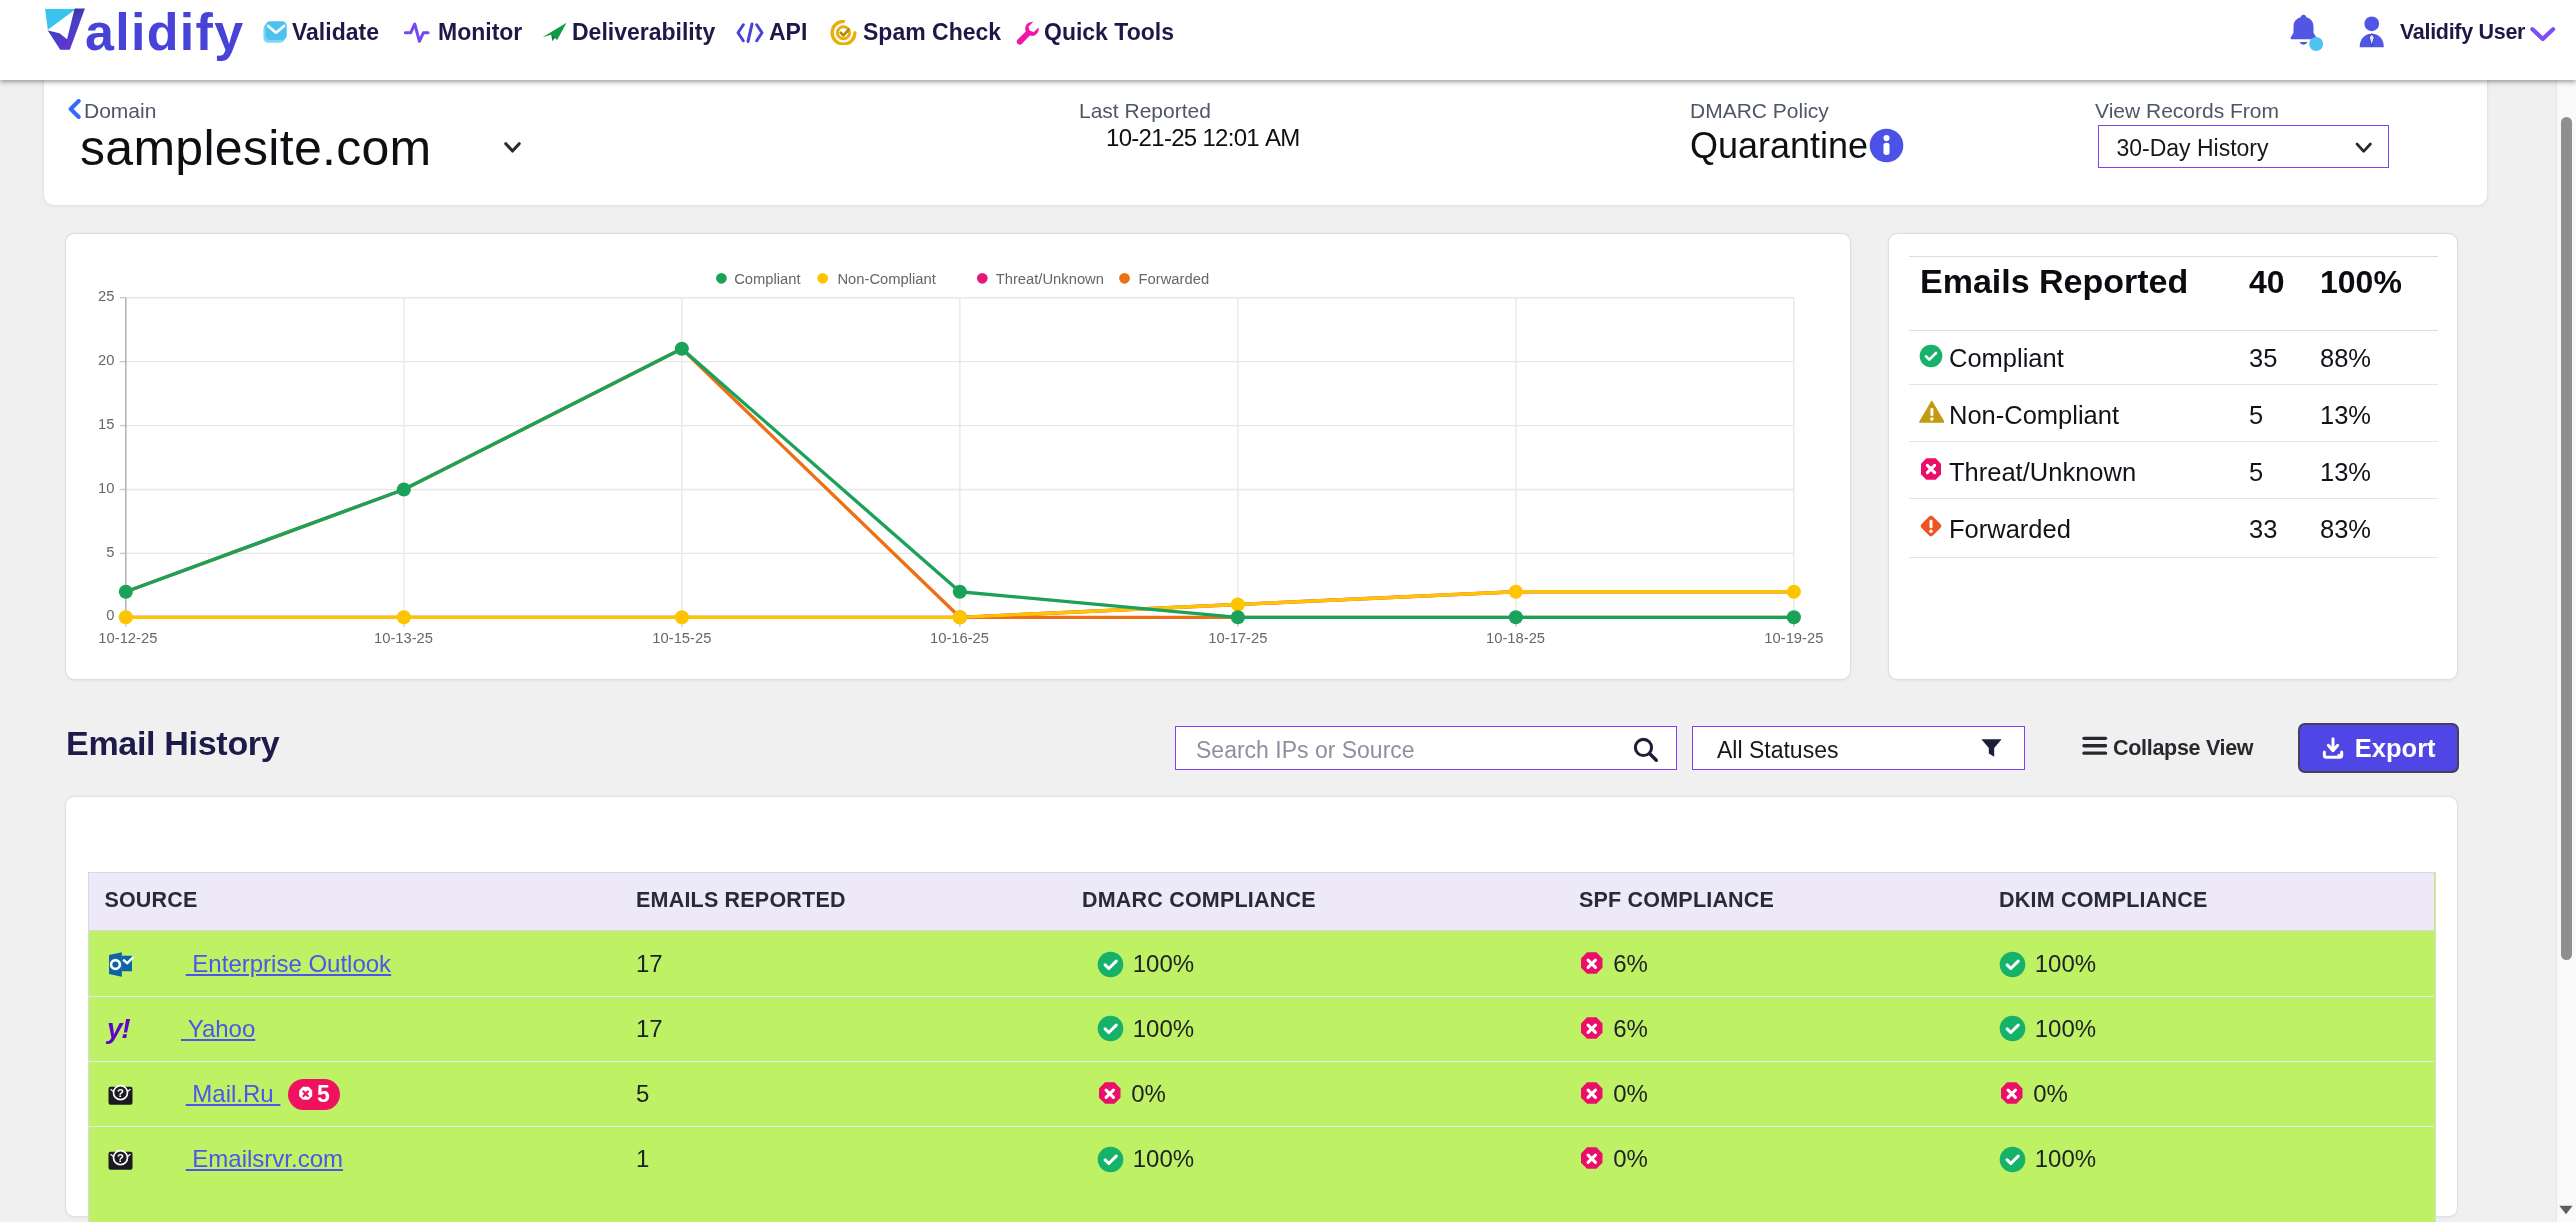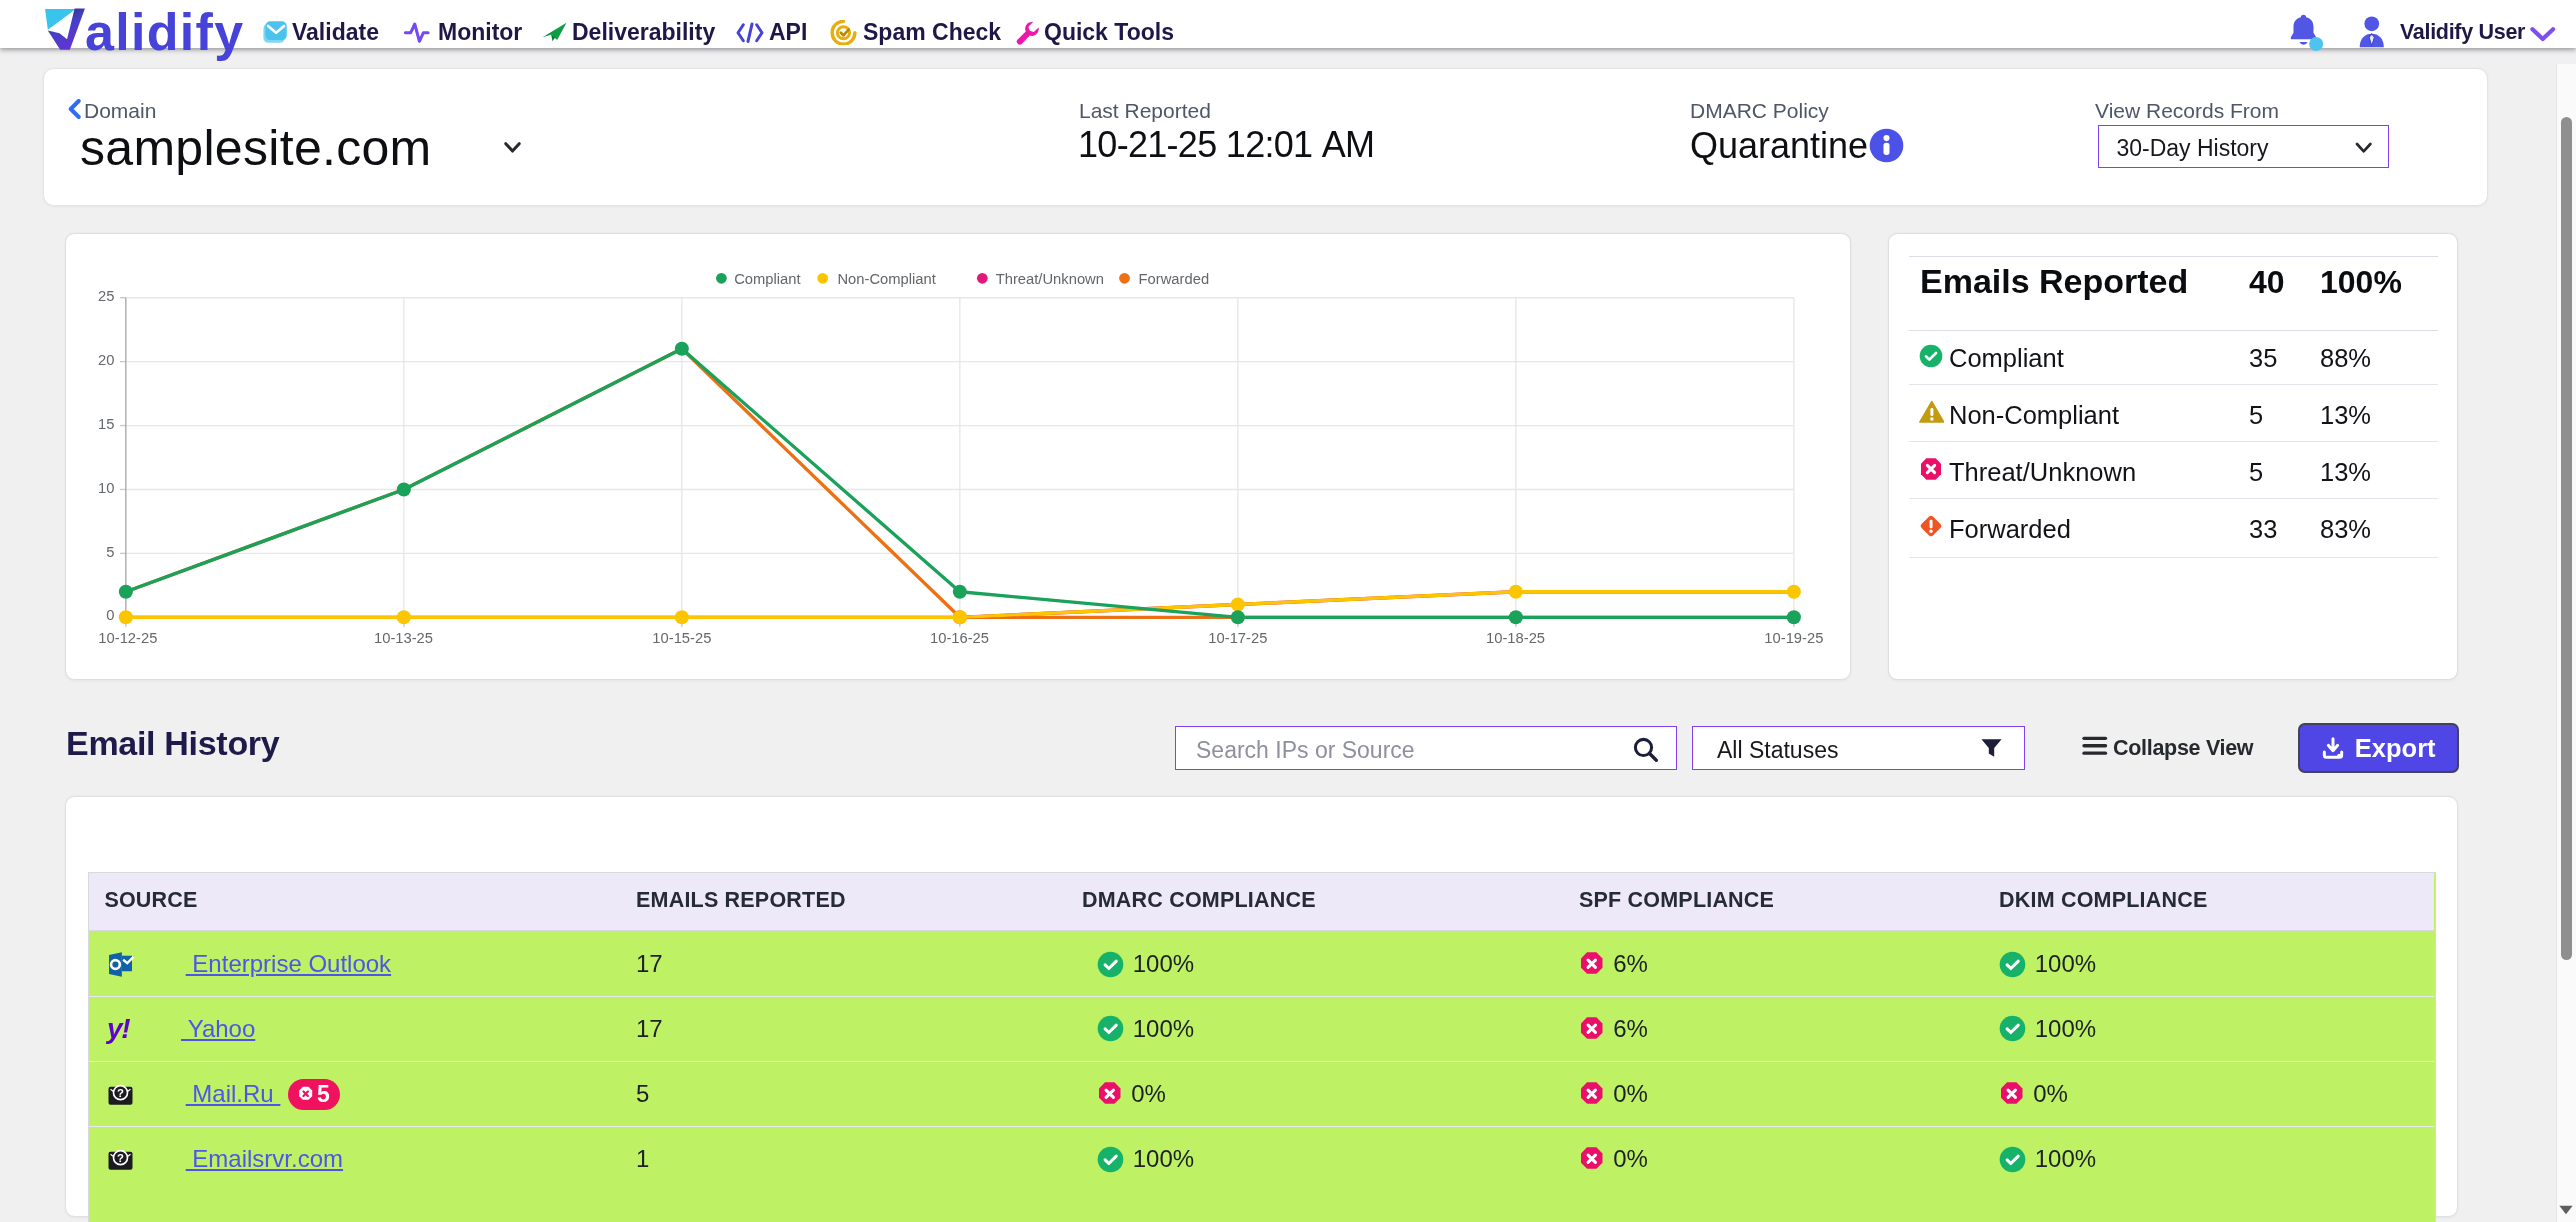--- a/index.html
+++ b/index.html
@@ -2,21 +2,21 @@
 <html style="font-size:10.7px"><head>
 <meta charset="utf-8">
 <style>
 * { margin:0; padding:0; box-sizing:border-box; }
 html,body { width:2576px; height:1222px; overflow:hidden; }
 body { font-family:"Liberation Sans", sans-serif; background:#f1f0f1; }
 #root { position:relative; width:2576px; height:1222px; overflow:hidden; background:#f1f0f1; }
 .abs { position:absolute; }
 .card { position:absolute; background:#fff; border:1.3px solid #e3e3e8; border-radius:10.7px; box-shadow:0 0.7px 2.7px rgba(0,0,0,0.05); }
 
-#nav { position:absolute; left:0; top:0; width:2576px; height:48px; background:#fff; box-shadow:0 2px 4.7px rgba(80,80,88,0.55); z-index:5;padding-left:32px; }
+#nav { position:absolute; left:0; top:0; width:2576px; height:80px; background:#fff; box-shadow:0 2px 4.7px rgba(80,80,88,0.55); z-index:5;padding-left:32px; }
 .navitem { position:absolute; top:0; height:64px; display:flex; align-items:center; }
 .navtxt { font-size:23px; font-weight:bold; color:#1d1847; }
 #logotxt { font-size:52px; font-weight:bold; color:#4742d8; letter-spacing:1.3px; }
 
 #domaincard { left:43px; top:68px; width:2445px; height:138px; }
 .lbl { position:absolute; font-size:21px; font-weight:normal; color:#4e5668; }
 .bigval { position:absolute; color:#0e0f12; }
 
 .pselect { position:absolute; background:#fff; border:1.3px solid #8340ee; border-radius:0; }
 
@@ -127,21 +127,21 @@
   <div class="card" id="domaincard">
     <svg class="abs" style="left:21.5px;top:29.5px" width="17.4" height="20" viewBox="0 0 26 30">
       <path d="M19,3 L7,15 L19,27" stroke="#2f6bf6" stroke-width="6" fill="none" stroke-linecap="round" stroke-linejoin="round"></path>
     </svg>
     <div class="lbl" style="left:40px;top:30px">Domain</div>
     <div class="bigval" style="left:36px;top:50px;font-size:50px;letter-spacing:0.3px">samplesite.com</div>
     <svg class="abs" style="left:459px;top:72px" width="19" height="13.4" viewBox="0 0 28 20">
       <path d="M4,4 L14,15 L24,4" stroke="#26292e" stroke-width="4.5" fill="none" stroke-linecap="round" stroke-linejoin="round"></path>
     </svg>
     <div class="lbl" style="left:1035px;top:30px">Last Reported</div>
-    <div class="bigval" style="left:1034px;top:55px;font-size:36px;letter-spacing:-0.7px">10-21-25 12:01&nbsp;AM</div>
+    <div class="bigval" style="left:1062px;top:55px;font-size:24px;letter-spacing:-0.7px">10-21-25 12:01&nbsp;AM</div>
     <div class="lbl" style="left:1646px;top:30px">DMARC Policy</div>
     <div class="bigval" style="left:1646px;top:56px;font-size:36px">Quarantine</div>
     <svg class="abs" style="left:1825px;top:59px" width="35" height="35" viewBox="0 0 52 52">
       <circle cx="26" cy="26" r="25" fill="#4c52e8"></circle>
       <circle cx="26" cy="15" r="4.5" fill="#fff"></circle>
       <rect x="21.5" y="22" width="9" height="18" rx="4" fill="#fff"></rect>
     </svg>
     <div class="lbl" style="left:2051px;top:30px">View Records From</div>
     <div class="pselect" style="left:2054px;top:56px;width:291px;height:43px">
       <div class="abs" style="left:17.4px;top:9.4px;font-size:23px;color:#17181d">30-Day History</div>

